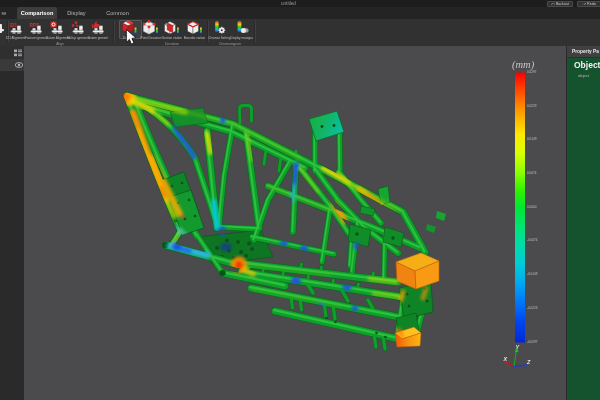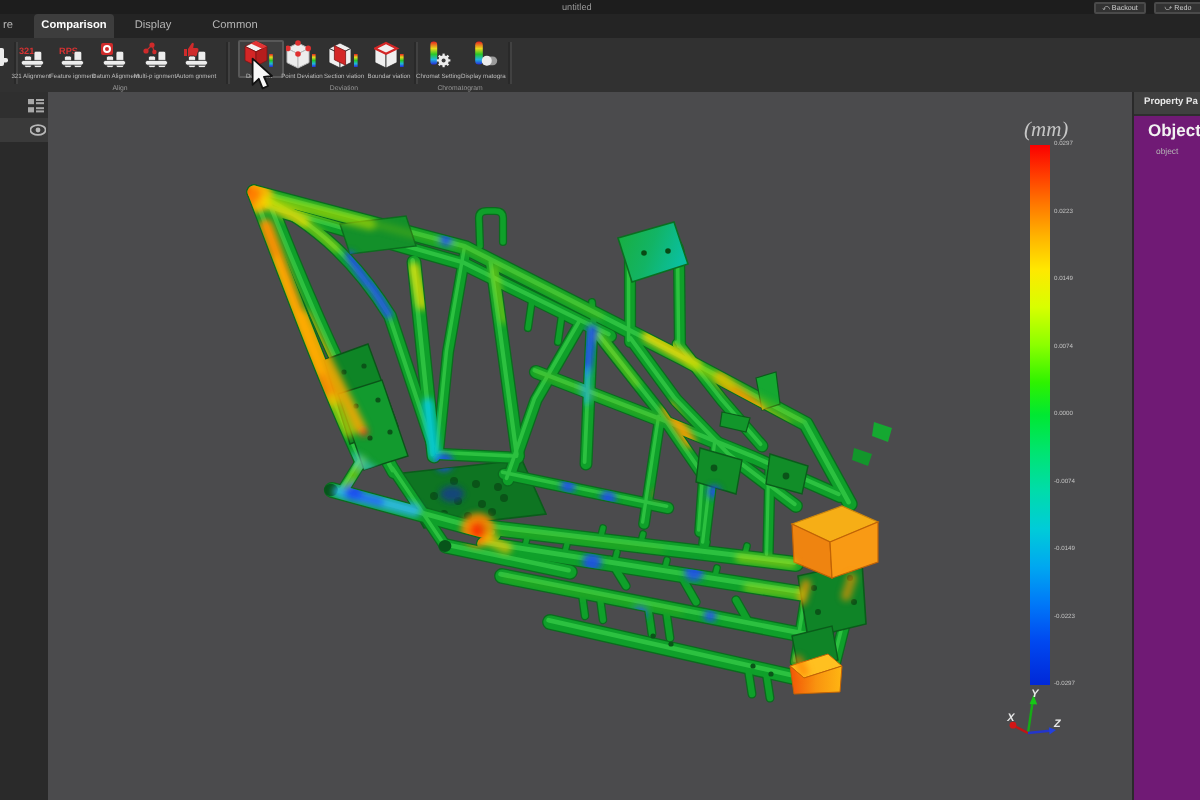--- a/index.html
+++ b/index.html
@@ -24,21 +24,21 @@
   #ribbon .grouplabel{position:absolute;top:23.8px;font-size:3.4px;color:#989898;text-align:center;}
   #ribbon .sep{position:absolute;top:2px;width:1px;height:21px;background:#292929;border-right:1px solid #414141;}
   .ric{position:absolute;top:1.5px;width:22px;height:19.5px;text-align:center;}
   .ric svg{display:block;margin:0 auto;}
   .ric .lbl{display:block;font-size:3.1px;color:#bdbdbd;margin-top:0.5px;white-space:nowrap;}
   
   #sidebar{position:absolute;left:0;top:46px;width:24px;height:354px;background:#2a2a2a;}
   #sidebar .r1{position:absolute;left:0;top:0;width:24px;height:13px;background:#2f2f2f;}
   #sidebar .r2{position:absolute;left:0;top:13px;width:24px;height:12px;background:#3a3a3a;}
   #viewport{position:absolute;left:24px;top:46px;width:542px;height:354px;background:#4b4b4d;}
-  #panel{position:absolute;left:566px;top:46px;width:34px;height:354px;background:#701a75;
+  #panel{position:absolute;left:566px;top:46px;width:34px;height:354px;background:#14532d;
     border-left:1px solid #2a2a2a;}
   #panel .hdr{position:absolute;left:0;top:0;width:34px;height:11px;background:#404040;
     border-bottom:1px solid #2e2e2e;}
   #panel .hdr span{position:absolute;left:5px;top:2.5px;font-size:4.8px;font-weight:bold;color:#e8e8e8;white-space:nowrap;}
   #panel .obj{position:absolute;left:7px;top:14px;font-size:8.5px;font-weight:bold;color:#f2f2f2;}
   #panel .obj2{position:absolute;left:11px;top:27px;font-size:4.2px;color:#b5b5b5;}
   #overlay{position:absolute;left:0;top:0;width:600px;height:400px;}
 </style>
 </head>
 <body>

